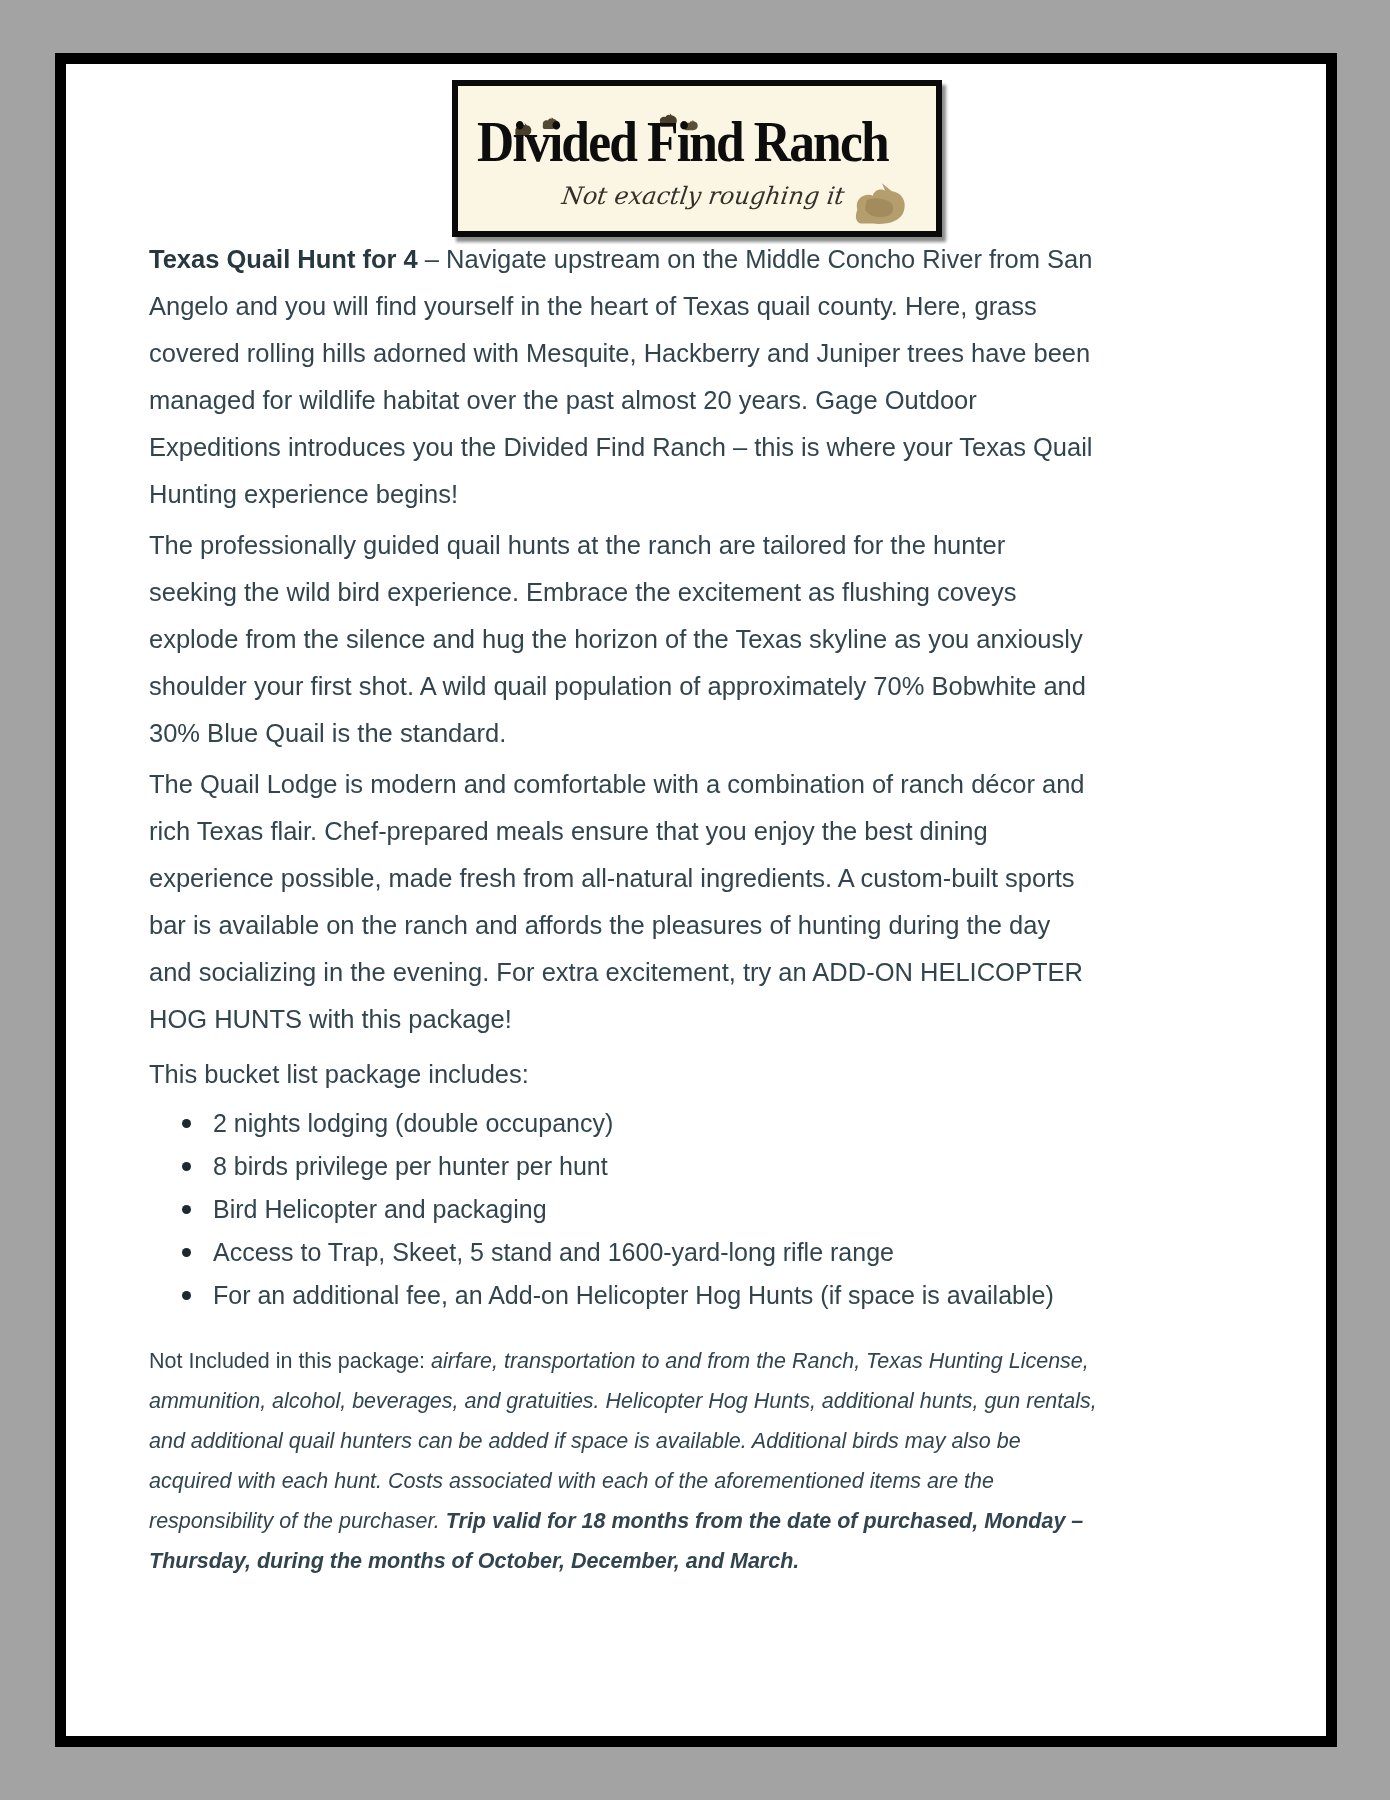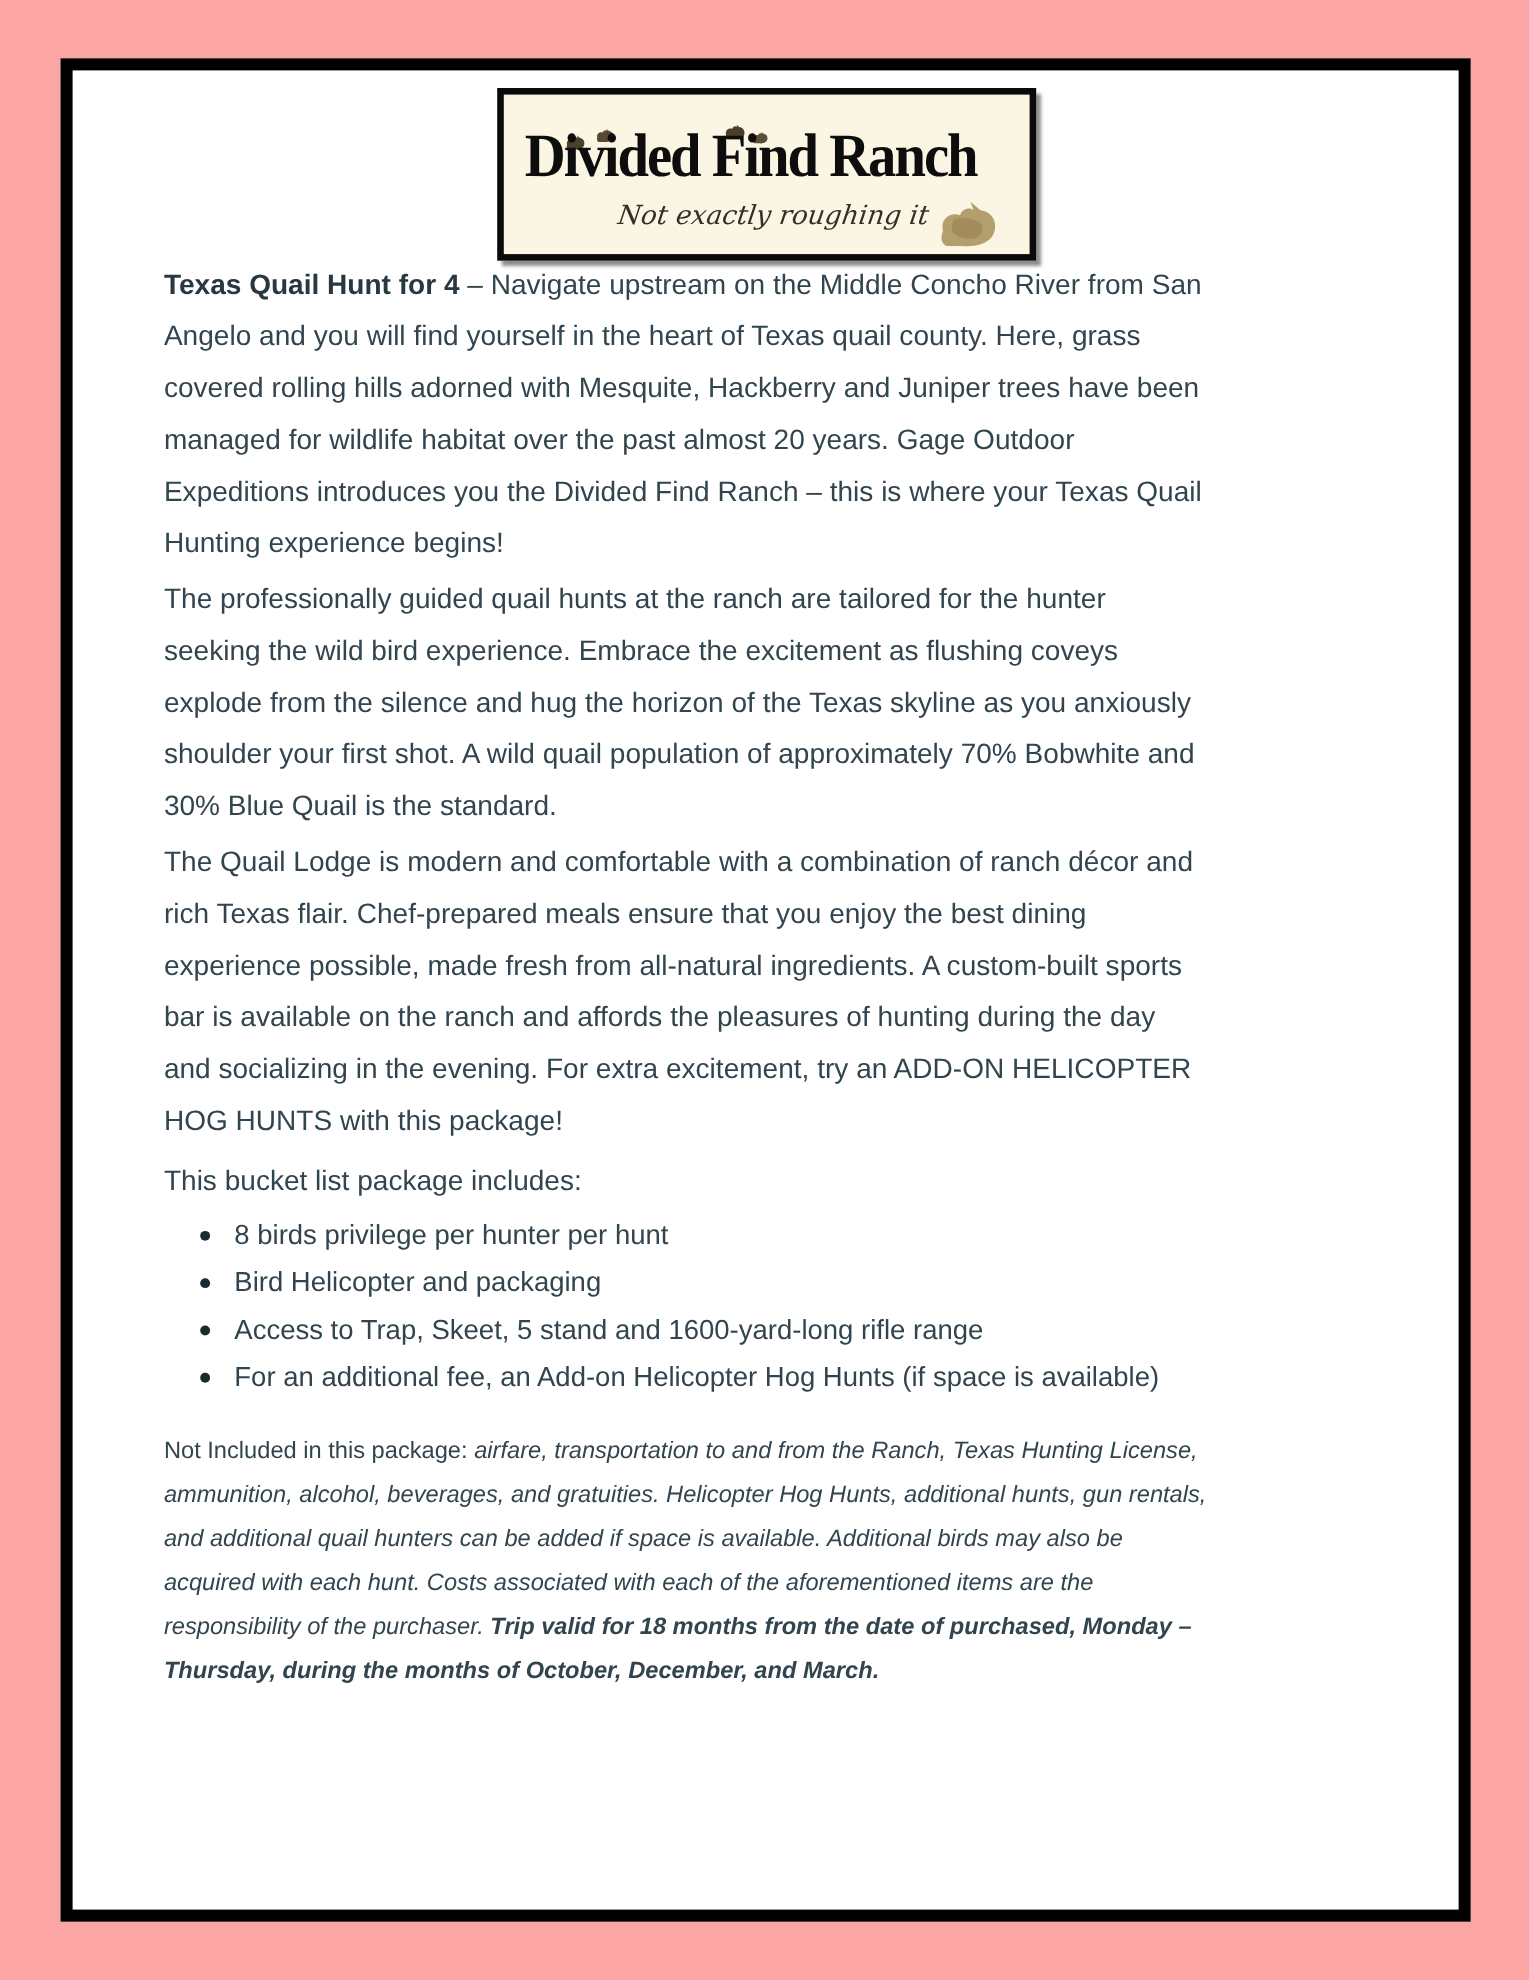--- a/index.html
+++ b/index.html
@@ -1,20 +1,20 @@
 <!DOCTYPE html>
 <html style="--text-color: #32454e; --logo-bg: #faf6e3;"><head>
 <meta charset="utf-8">
 <style>
   html, body { margin: 0; padding: 0; background: #ffffff; }
   .page {
     position: relative;
     width: 1390px;
     height: 1800px;
-    background: #fca5a5;
+    background: #a3a3a3;
     font-family: "Liberation Sans", sans-serif;
     overflow: hidden;
   }
   .frame {
     position: absolute;
     left: 55px; top: 53px;
     width: 1282px; height: 1694px;
     border: 11px solid #000000;
     box-sizing: border-box;
     background: #ffffff;
@@ -142,20 +142,21 @@
   <div class="content">
     <p class="p1"><span class="lead-bold">Texas Quail Hunt for 4</span><span> – Navigate upstream on the Middle Concho River from San Angelo and you will find yourself in the heart of Texas quail county.  Here, grass covered rolling hills adorned with Mesquite, Hackberry and Juniper trees have been managed for wildlife habitat over the past almost 20 years.  Gage Outdoor Expeditions introduces you the Divided Find Ranch – this is where your Texas Quail Hunting experience begins!</span></p>
 
     <p class="p2">The professionally guided quail hunts at the ranch are tailored for the hunter seeking the wild bird experience.  Embrace the excitement as flushing coveys explode from the silence and hug the horizon of the Texas skyline as you anxiously shoulder your first shot.  A wild quail population of approximately 70% Bobwhite and 30% Blue Quail is the standard.</p>
 
     <p class="p2 p3x" style="margin-bottom:8px;">The Quail Lodge is modern and comfortable with a combination of ranch décor and rich Texas flair.  Chef-prepared meals ensure that you enjoy the best dining experience possible, made fresh from all-natural ingredients.  A custom-built sports bar is available on the ranch and affords the pleasures of hunting during the day and socializing in the evening.  For extra excitement, try an ADD-ON HELICOPTER HOG HUNTS with this package!</p>
 
     <p class="list-intro">This bucket list package includes:</p>
 
     <ul class="bullet-list">
+      <li><span>2 nights lodging (double occupancy)</span></li>
       <li><span>8 birds privilege per hunter per hunt</span></li>
       <li><span>Bird Helicopter and packaging</span></li>
       <li><span>Access to Trap, Skeet, 5 stand and 1600-yard-long rifle range</span></li>
       <li><span>For an additional fee, an Add-on Helicopter Hog Hunts (if space is available)</span></li>
     </ul>
 
     <p class="note"><span class="note-lead">Not Included in this package:</span> <span>airfare, transportation to and from the Ranch, Texas Hunting License, ammunition, alcohol, beverages, and gratuities.  Helicopter Hog Hunts, additional hunts, gun rentals, and additional quail hunters can be added if space is available.  Additional birds may also be acquired with each hunt.  Costs associated with each of the aforementioned items are the responsibility of the purchaser.</span> <span class="note-tail">Trip valid for 18 months from the date of purchased, Monday – Thursday, during the months of October, December, and March.</span></p>
   </div>
 </div>
 

